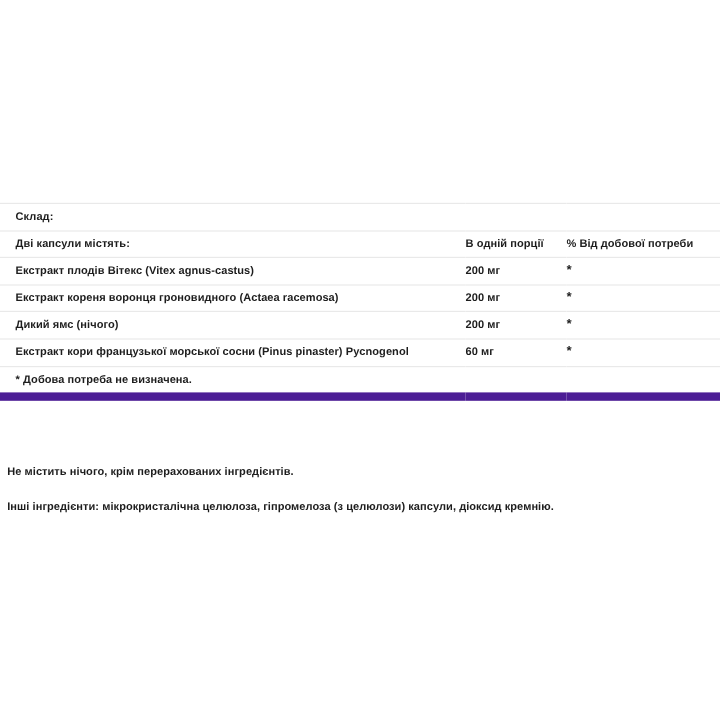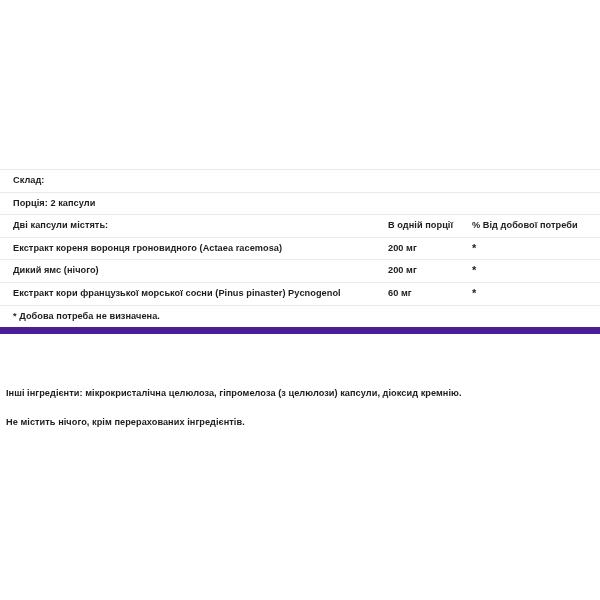--- a/index.html
+++ b/index.html
@@ -103,32 +103,32 @@
 
 <div class="page">
 
   <table class="facts-table">
     <tbody>
       <tr class="row-info">
         <td class="c-name">Склад:</td>
         <td class="c-amount"></td>
         <td class="c-dv"></td>
       </tr>
-      <tr class="row-info">
-        <td class="c-name">Порція: 2 капсули</td>
-        <td class="c-amount"></td>
-        <td class="c-dv"></td>
-      </tr>
 
       <tr class="row-head">
         <td class="c-name">Дві капсули містять:</td>
         <td class="c-amount">В одній порції</td>
         <td class="c-dv">% Від добової потреби</td>
       </tr>
 
+      <tr class="row-ing">
+        <td class="c-name">Екстракт плодів Вітекс (Vitex agnus-castus)</td>
+        <td class="c-amount">200 мг</td>
+        <td class="c-dv"><span class="star">*</span></td>
+      </tr>
       <tr class="row-ing">
         <td class="c-name">Екстракт кореня воронця гроновидного (Actaea racemosa)</td>
         <td class="c-amount">200 мг</td>
         <td class="c-dv"><span class="star">*</span></td>
       </tr>
       <tr class="row-ing">
         <td class="c-name">Дикий ямс (нічого)</td>
         <td class="c-amount">200 мг</td>
         <td class="c-dv"><span class="star">*</span></td>
       </tr>
@@ -138,17 +138,17 @@
         <td class="c-dv"><span class="star">*</span></td>
       </tr>
 
       <tr class="row-footnote">
         <td class="c-name" colspan="3">* Добова потреба не визначена.</td>
       </tr>
     </tbody>
   </table>
 
   <div class="other-block">
+    <div class="other-line">Не містить нічого, крім перерахованих інгредієнтів.</div>
     <div class="other-line">Інші інгредієнти: мікрокристалічна целюлоза, гіпромелоза (з целюлози) капсули, діоксид кремнію.</div>
-    <div class="other-line">Не містить нічого, крім перерахованих інгредієнтів.</div>
   </div>
 
 </div>
 
 </body></html>

